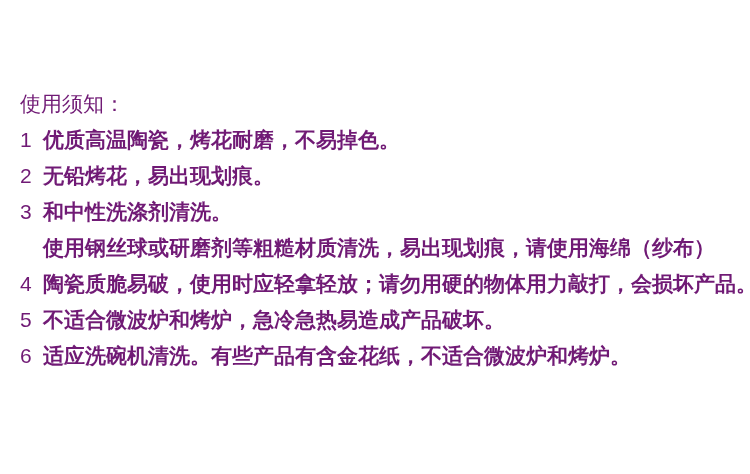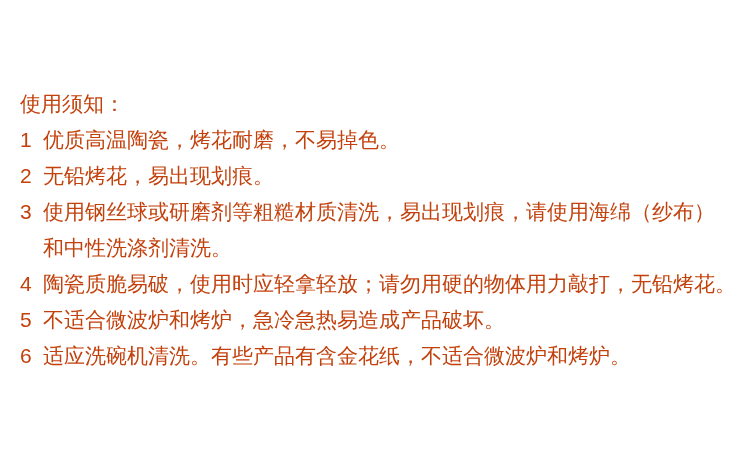--- a/index.html
+++ b/index.html
@@ -34,58 +34,59 @@
     display: flex;
     align-items: flex-start;
   }
   .num {
     flex: 0 0 23px;
     width: 23px;
   }
   .text {
     flex: 1 1 auto;
     min-width: 0;
+    font-weight: bold;
   }
   .line {
     white-space: nowrap;
   }
 </style>
 </head>
 <body style="background: rgb(255, 255, 255);">
 
 <div class="page">
-  <div class="content" style="color: #c2410c;">
+  <div class="content" style="color: #701a75;">
     <div class="title">使用须知：</div>
     <div class="items">
   <div class="item">
     <span class="num">1</span>
     <span class="text">
             <div class="line">优质高温陶瓷，烤花耐磨，不易掉色。</div>
           </span>
   </div>
 
   <div class="item">
     <span class="num">2</span>
     <span class="text">
             <div class="line">无铅烤花，易出现划痕。</div>
           </span>
   </div>
 
   <div class="item">
     <span class="num">3</span>
     <span class="text">
+            <div class="line">和中性洗涤剂清洗。</div>
             <div class="line">使用钢丝球或研磨剂等粗糙材质清洗，易出现划痕，请使用海绵（纱布）</div>
-            <div class="line">和中性洗涤剂清洗。</div>
           </span>
   </div>
 
   <div class="item">
     <span class="num">4</span>
     <span class="text">
-            <div class="line">陶瓷质脆易破，使用时应轻拿轻放；请勿用硬的物体用力敲打，无铅烤花。</div>
+            <div class="line">陶瓷质脆易破，使用时应轻拿轻放；请勿用硬的物体用力敲打，会损坏产品。</div>
           </span>
   </div>
 
   <div class="item">
     <span class="num">5</span>
     <span class="text">
             <div class="line">不适合微波炉和烤炉，急冷急热易造成产品破坏。</div>
           </span>
   </div>
 

